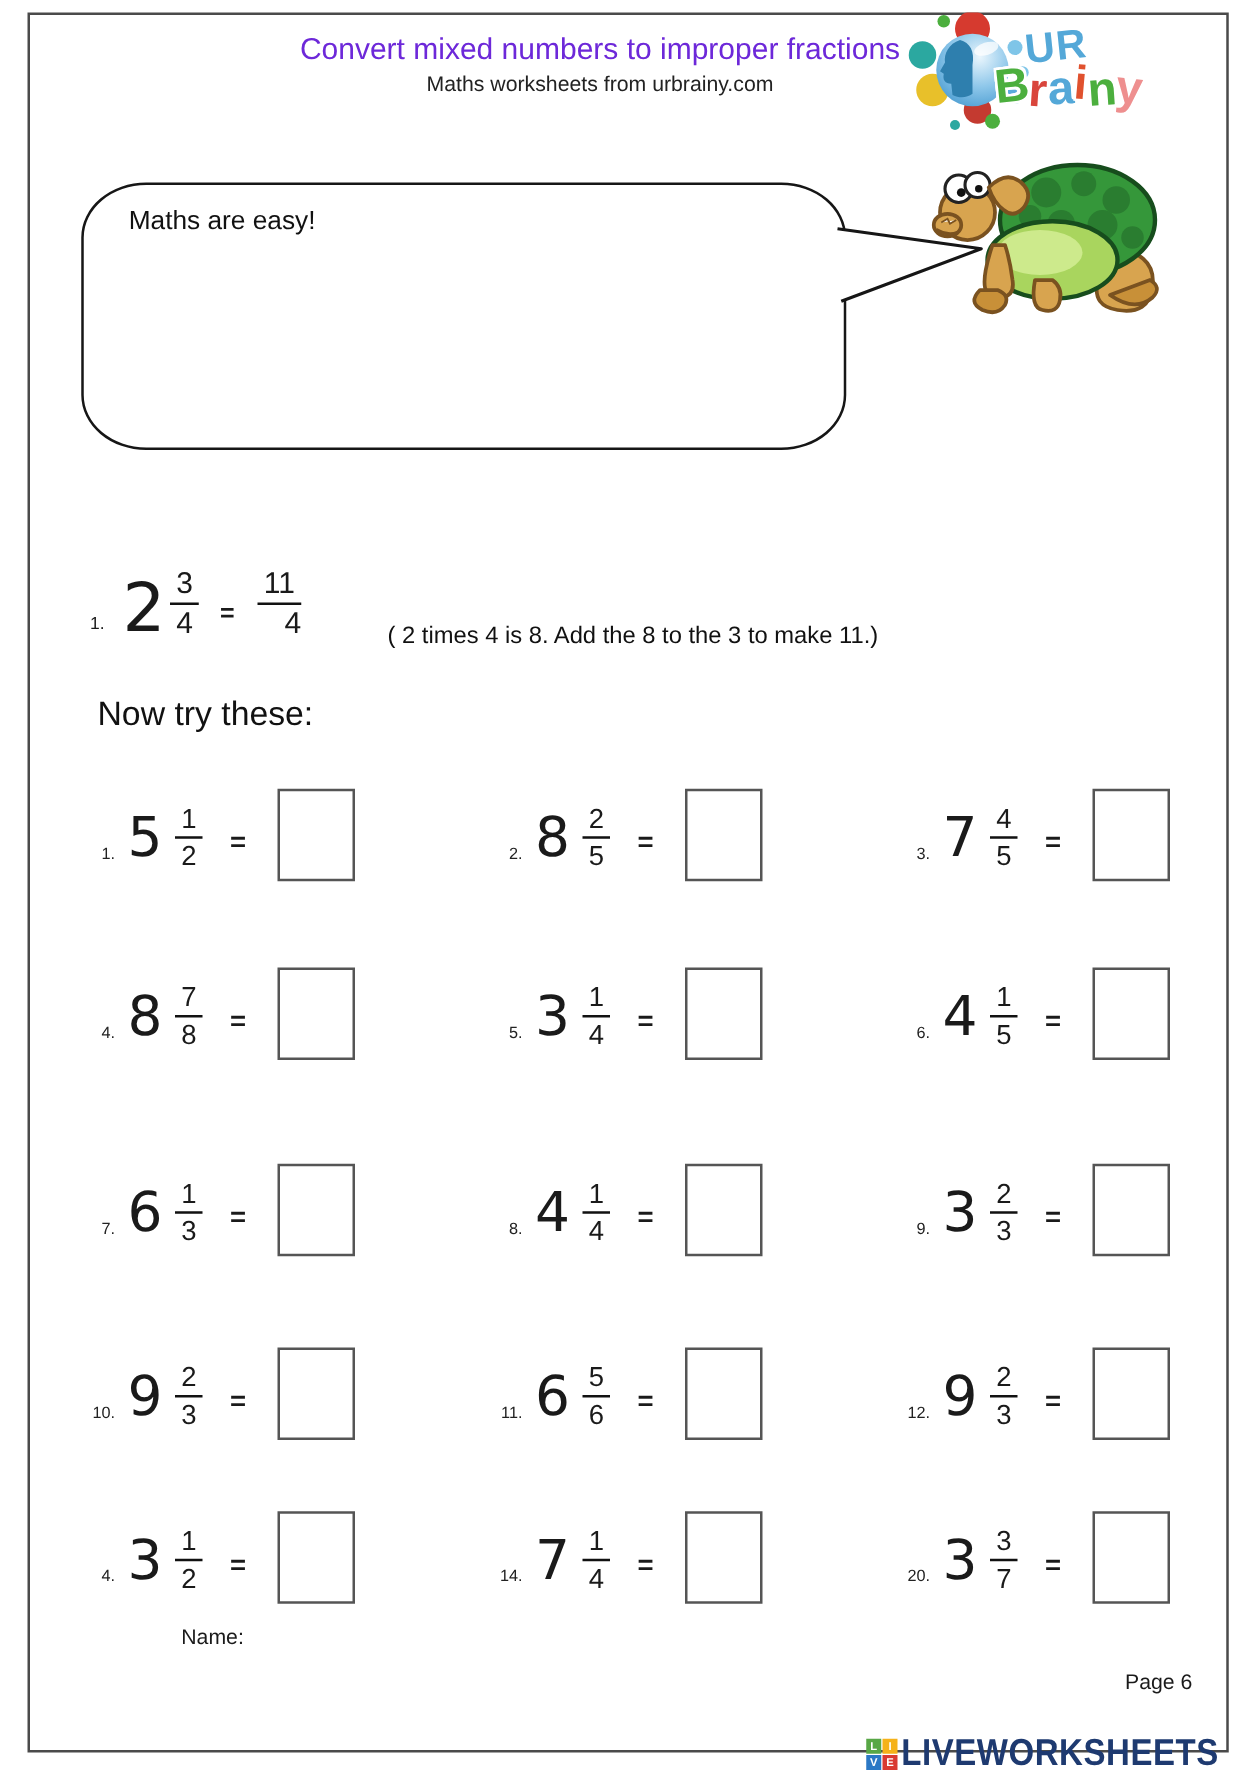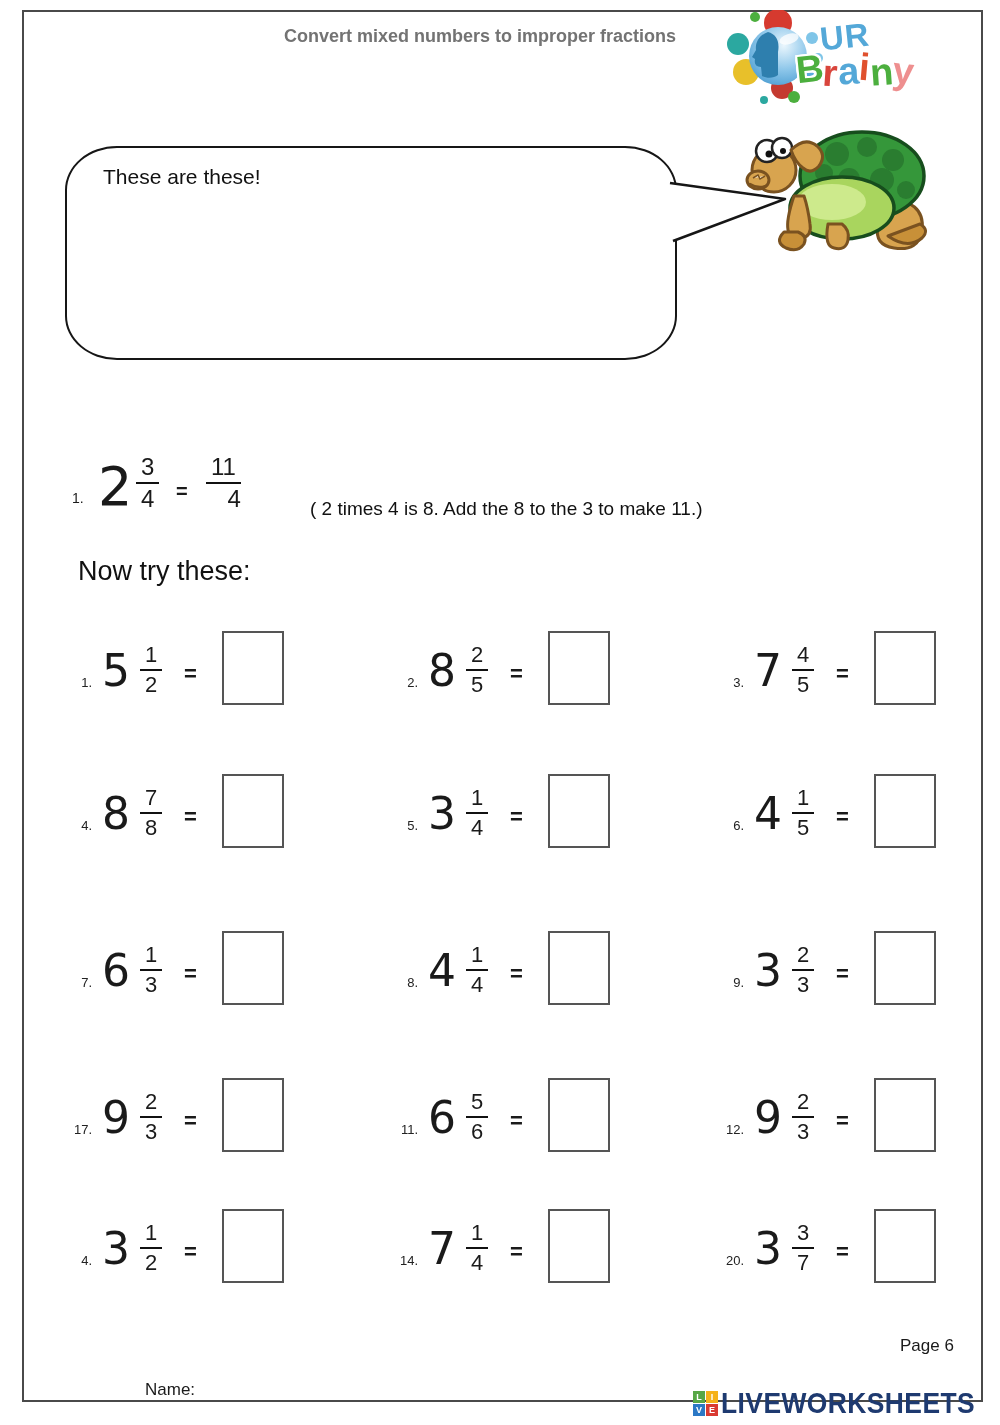--- a/index.html
+++ b/index.html
@@ -7,21 +7,21 @@
     width:1000px;height:1425px;position:relative;background:#ffffff;
     font-family:"Liberation Sans",sans-serif;color:#1a1a1a;overflow:hidden;
   }
   
   .page-border{
     position:absolute;left:22px;top:10px;width:961px;height:1392px;
     border:2px solid #4a4a4a;box-sizing:border-box;pointer-events:none;background:transparent;
   }
   
   .header{position:absolute;left:130px;top:26px;width:700px;text-align:center;}
-  .header h1{margin:0;font-size:18px;font-weight:bold;color:#737373;}
+  .header h1{margin:0;font-size:24px;font-weight:normal;color:#6d28d9;}
   .header h2{margin:4px 0 0;font-size:17px;font-weight:normal;color:#222;}
   
   .brand{position:absolute;left:726px;top:10px;width:270px;height:100px;}
   .brand svg{position:absolute;left:0;top:0;}
   .brand-ur{
     position:absolute;left:94px;top:8px;font-size:33px;font-weight:bold;color:#54a8d8;
     transform:rotate(-6deg);letter-spacing:1px;
     text-shadow:-2px 0 0 #fff,2px 0 0 #fff,0 -2px 0 #fff,0 2px 0 #fff,-2px -2px 0 #fff,2px 2px 0 #fff,2px -2px 0 #fff,-2px 2px 0 #fff;
   }
   .brand-brainy{position:absolute;left:70px;top:38px;font-size:38px;font-weight:bold;white-space:nowrap;}
@@ -53,38 +53,39 @@
   
   .prompt{position:absolute;left:78px;top:556px;font-size:27px;color:#111;}
   
   .problem{position:absolute;width:300px;height:80px;}
   .p-label{position:absolute;left:-6px;top:44px;width:28px;text-align:right;font-size:13px;color:#222;}
   .p-whole{position:absolute;left:32px;top:18px;font-size:44px;line-height:1;font-family:"DejaVu Sans",sans-serif;}
   .p-frac{position:absolute;left:70px;top:12px;font-size:22px;}
   .p-eq{position:absolute;left:114px;top:30px;font-size:22px;font-weight:bold;}
   .p-box{position:absolute;left:152px;top:0;width:62px;height:74px;border:2px solid #555;background:#fff;box-sizing:border-box;}
   
-  .name-label{position:absolute;left:145px;top:1380px;font-size:17px;}
+  .name-label{position:absolute;left:145px;top:1300px;font-size:17px;}
   .page-label{position:absolute;left:900px;top:1336px;font-size:17px;}
   
   .lw{position:absolute;left:693px;top:1386px;display:flex;align-items:center;z-index:5;}
   .lw-squares{display:grid;grid-template-columns:12px 12px;grid-template-rows:12px 12px;gap:1px;margin-right:3px;}
   .lw-squares div{color:#fff;font-size:9px;font-weight:bold;display:flex;align-items:center;justify-content:center;}
   .lw-text{
     font-size:30px;font-weight:bold;color:#1e3a70;letter-spacing:0.5px;
     transform:scaleX(.88);transform-origin:left center;white-space:nowrap;
   }
 </style>
 </head>
 <body>
 
 <div class="page-border"></div>
 
 <div class="header">
   <h1>Convert mixed numbers to improper fractions</h1>
+  <h2>Maths worksheets from urbrainy.com</h2>
 </div>
 
 <div class="brand">
   <svg width="100" height="98" viewBox="0 0 100 98">
     <defs>
       <radialGradient id="sph" cx="60%" cy="32%" r="75%">
         <stop offset="0%" stop-color="#eaf6fd"></stop>
         <stop offset="55%" stop-color="#8ec7ea"></stop>
         <stop offset="100%" stop-color="#4d9ed2"></stop>
       </radialGradient>
@@ -101,21 +102,21 @@
     <circle cx="38" cy="90" r="4" fill="#2ba8a0"></circle>
     <circle cx="52" cy="46" r="29" fill="url(#sph)"></circle>
     <path d="M 42,22 c -9,3 -13,11 -12,18 l -4,7 3,2 c -1,5 1,8 6,8 l 1,9 c 6,3 12,2 16,-1 l 0,-23 c 2,-11 -2,-18 -10,-20 z" fill="#2e7fae"></path>
     <ellipse cx="63" cy="29" rx="10" ry="5" fill="#ffffff" opacity="0.75" transform="rotate(-18 63 29)"></ellipse>
   </svg>
   <div class="brand-ur">UR</div>
   <div class="brand-brainy"><span style="color: rgb(76, 175, 62); transform: rotate(-6deg) translateY(0px);">B</span><span style="color: rgb(217, 69, 60); transform: rotate(4deg) translateY(4px);">r</span><span style="color: rgb(84, 168, 216); transform: rotate(-3deg) translateY(2px);">a</span><span style="color: rgb(224, 81, 46); transform: rotate(5deg) translateY(-2px);">i</span><span style="color: rgb(76, 175, 62); transform: rotate(-4deg) translateY(3px);">n</span><span style="color: rgb(238, 143, 143); transform: rotate(6deg) translateY(2px);">y</span></div>
 </div>
 
 <div class="bubble">
-  <p>These are these!</p>
+  <p>Maths are easy!</p>
 </div>
 <svg class="bubble-tail" width="160" height="100" viewBox="0 0 160 100">
   <path d="M 30 28 L 145 44 L 33 86" fill="#ffffff" stroke="#161616" stroke-width="2.5" stroke-linejoin="round"></path>
 </svg>
 
 <svg class="turtle" width="205" height="142" viewBox="0 0 205 142">
 
   <path d="M 148 78 q 42 2 38 32 q -3 22 -28 18 q -20 -3 -16 -22 z" fill="#d8a44f" stroke="#7a5220" stroke-width="3" stroke-linejoin="round"></path>
   <path d="M 152 116 q 20 14 34 2 q 8 -8 -2 -14 z" fill="#c89038" stroke="#7a5220" stroke-width="3" stroke-linejoin="round"></path>
 
@@ -260,21 +261,21 @@
     <span class="p-whole">3</span>
     <span class="frac p-frac">
       <span class="num p-num">2</span>
       <span class="den p-den">3</span>
     </span>
     <span class="p-eq">=</span>
     <span class="p-box"></span>
   </div>
 
   <div class="problem" style="left: 70px; top: 1078px;">
-    <span class="p-label">17.</span>
+    <span class="p-label">10.</span>
     <span class="p-whole">9</span>
     <span class="frac p-frac">
       <span class="num p-num">2</span>
       <span class="den p-den">3</span>
     </span>
     <span class="p-eq">=</span>
     <span class="p-box"></span>
   </div>
 
   <div class="problem" style="left: 396px; top: 1078px;">

